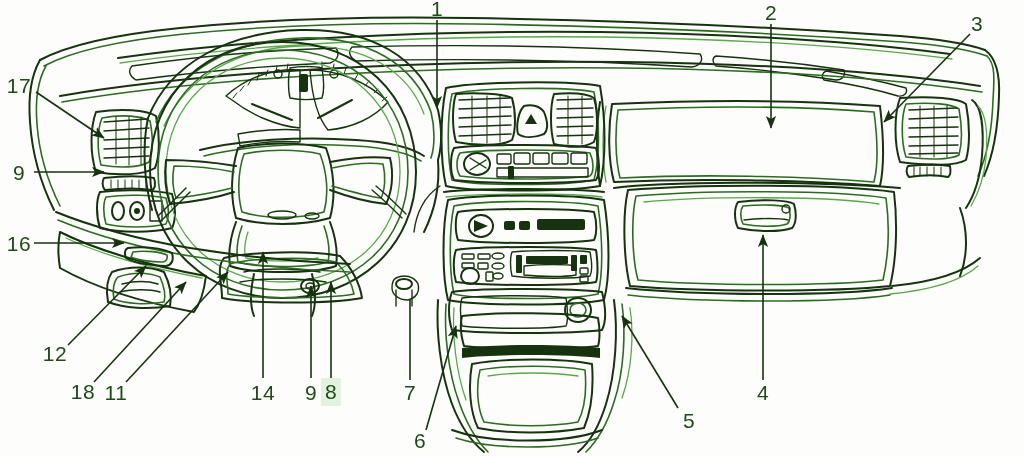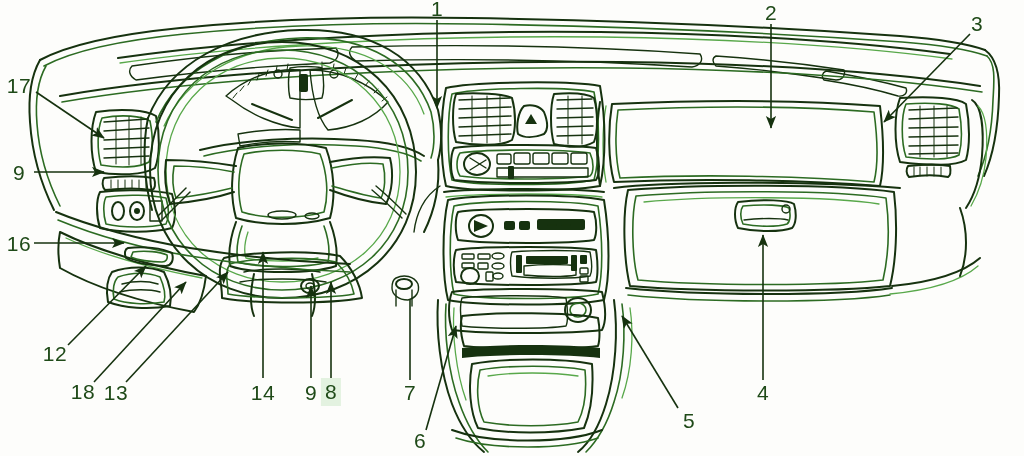--- a/index.html
+++ b/index.html
@@ -448,20 +448,20 @@
   <div class="callout" style="left:437px;top:8px">1</div>
   <div class="callout" style="left:771px;top:12px">2</div>
   <div class="callout" style="left:977px;top:23px">3</div>
   <div class="callout" style="left:763px;top:392px">4</div>
   <div class="callout" style="left:689px;top:420px">5</div>
   <div class="callout" style="left:420px;top:440px">6</div>
   <div class="callout" style="left:410px;top:392px">7</div>
   <div class="callout hl" style="left:331px;top:392px">8</div>
   <div class="callout" style="left:311px;top:392px">9</div>
   <div class="callout" style="left:263px;top:392px">14</div>
-  <div class="callout" style="left:116px;top:392px">13</div>
+  <div class="callout" style="left:116px;top:392px">11</div>
   <div class="callout" style="left:83px;top:391px">18</div>
   <div class="callout" style="left:55px;top:353px">12</div>
   <div class="callout" style="left:19px;top:243px">16</div>
   <div class="callout" style="left:19px;top:172px">9</div>
   <div class="callout" style="left:19px;top:85px">17</div>
 
 </div>
 
 </body></html>

